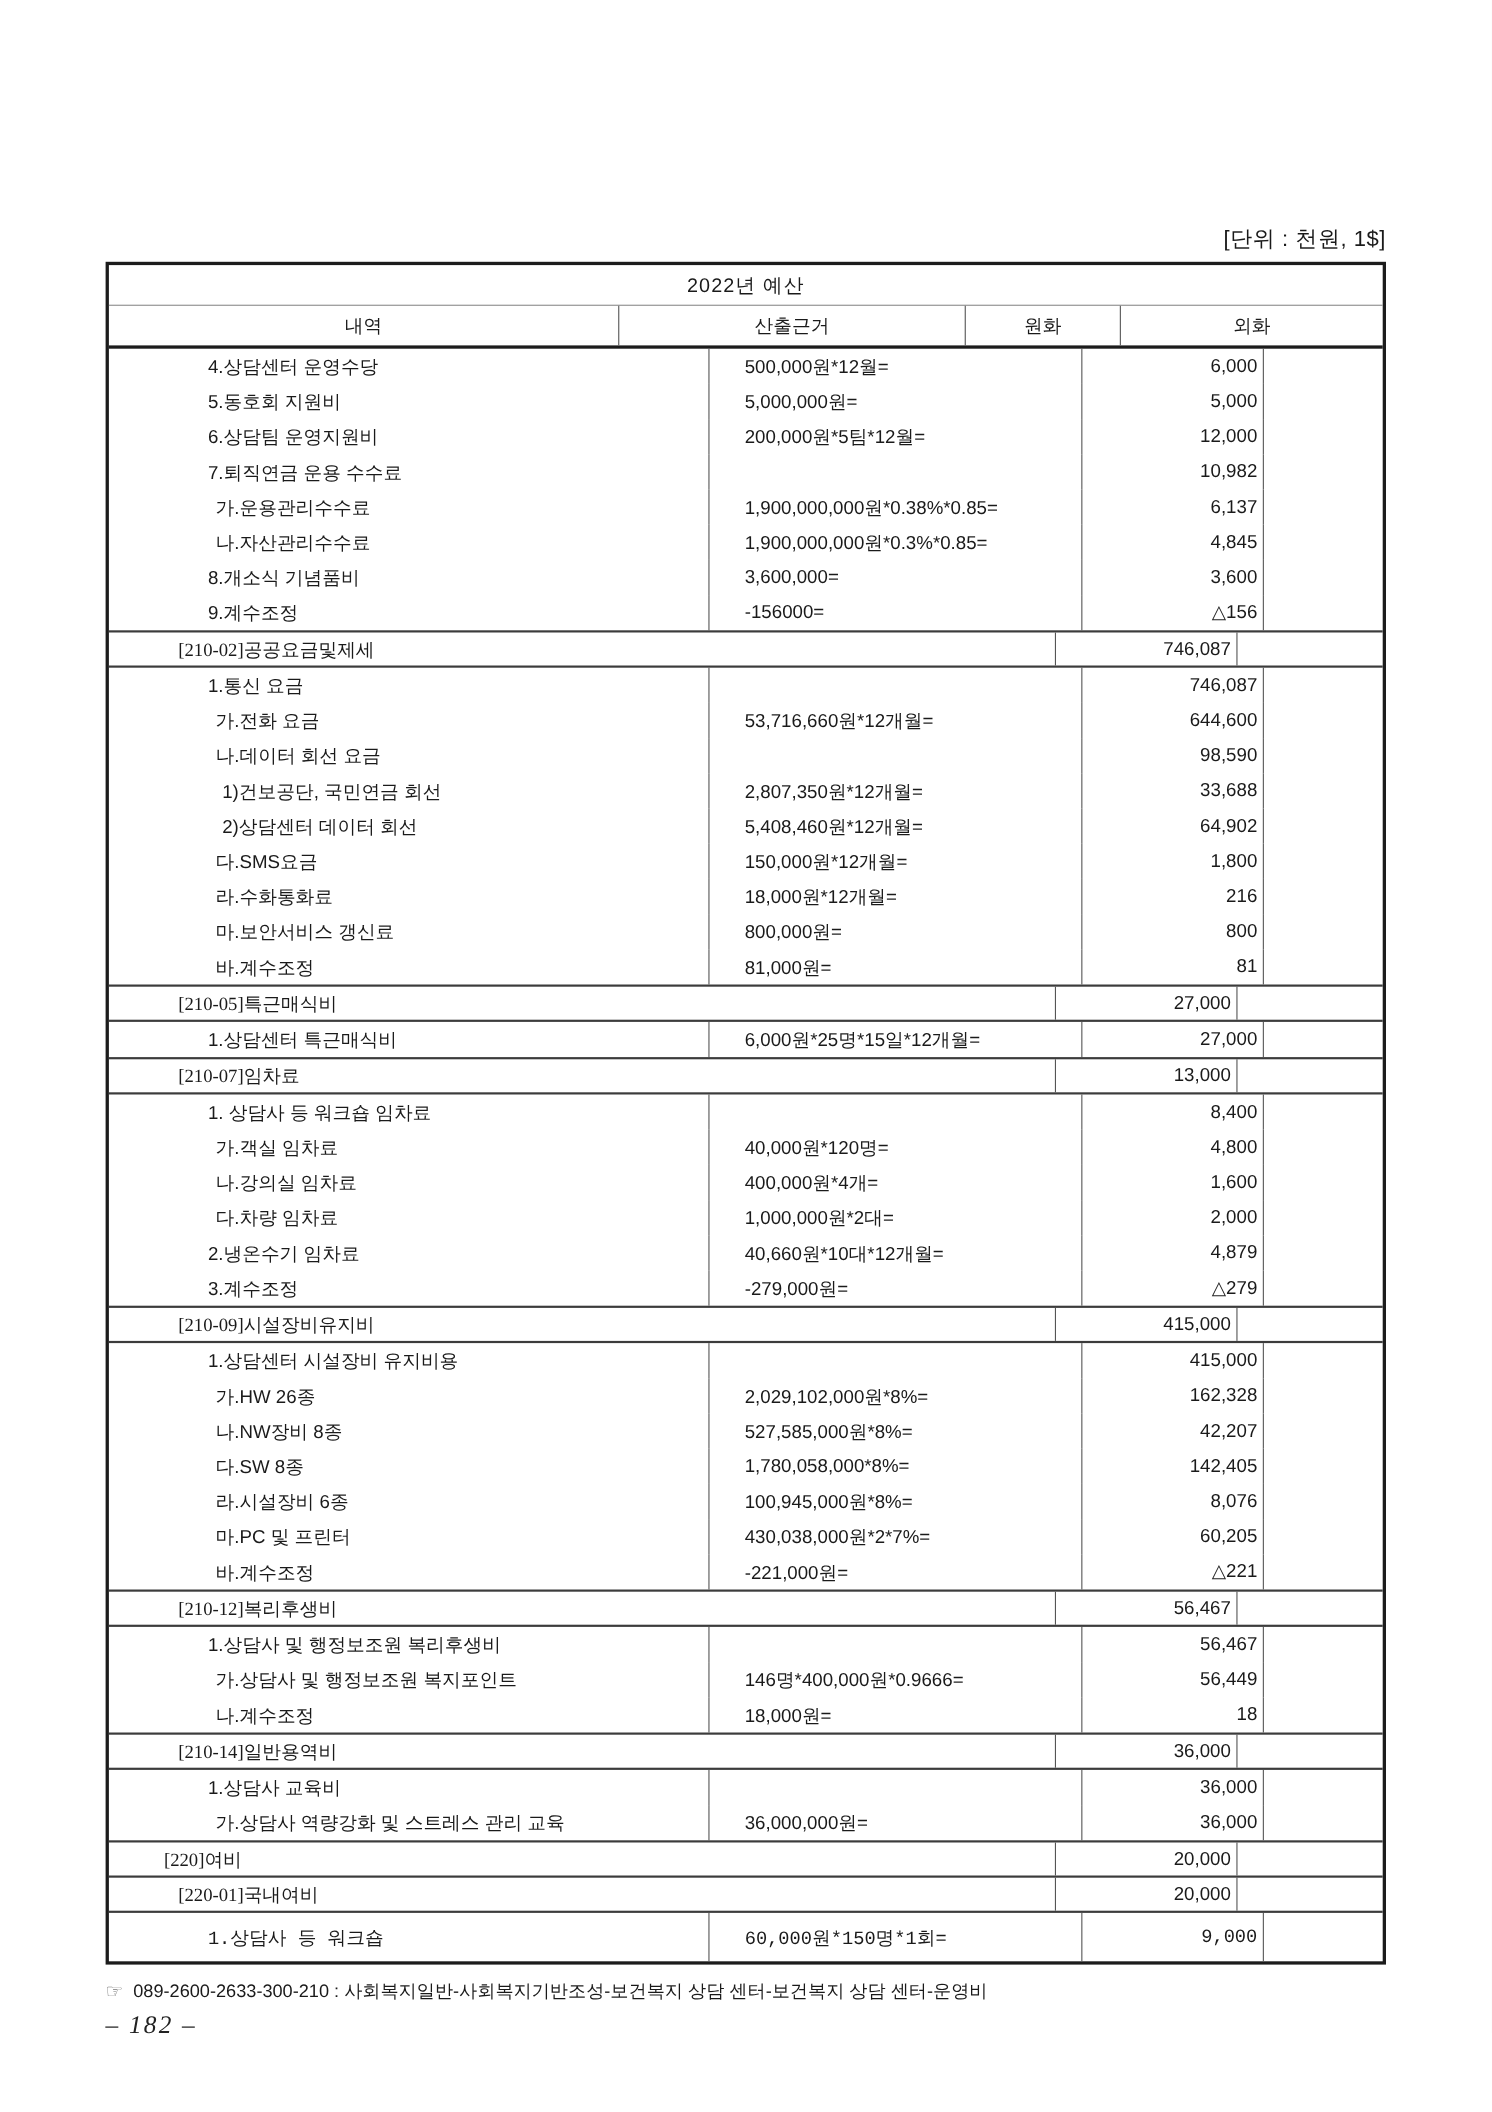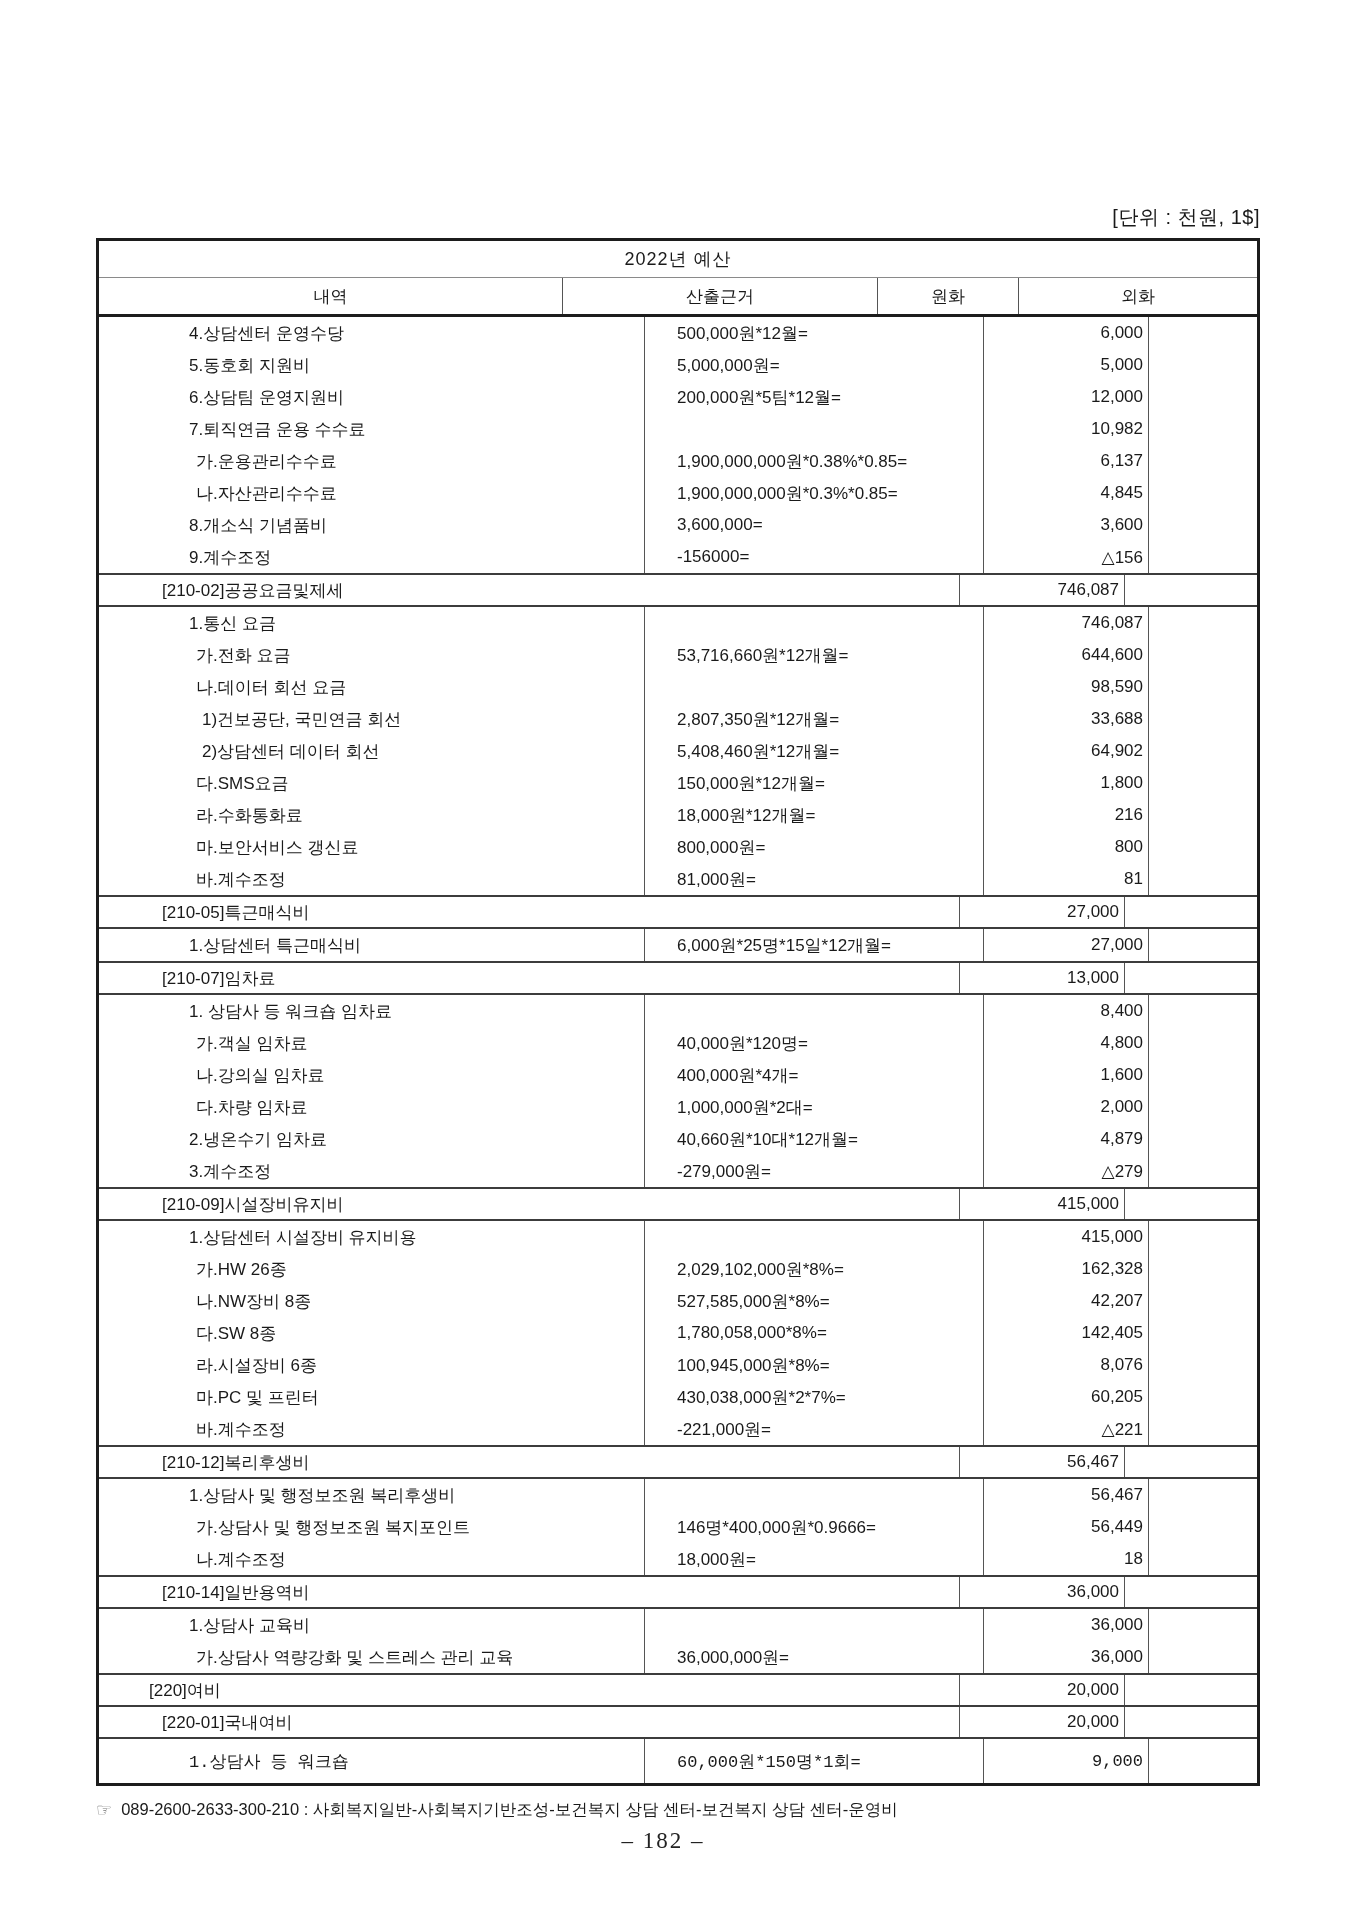--- a/index.html
+++ b/index.html
@@ -42,40 +42,40 @@
   .block { border-top: 2px solid #3c3c3c; }
   .block:first-child { border-top: none; }
 
   .row, .section-row { display: flex; height: 32px; font-size: 17px; gap: 24px; }
   .row.tall { height: 44px; font-family: Liberation Mono, monospace; }
   .cell { height: 100%; display: flex; align-items: center; white-space: nowrap; overflow: hidden; }
   .c1 { width: 546px; border-right: 1px solid #555; }
   .c2 { width: 315px; border-right: 1px solid #555; padding-left: 8px; }
   .c3 { width: 141px; border-right: 1px solid #555; justify-content: flex-end; padding-right: 5px; }
   .c4 { flex: 1; }
-  .sec1 { width: 861px; border-right: 1px solid #555; }
+  .sec1 { width: 861px; border-right: 1px solid #555; font-family: Liberation Serif, serif; }
 
   .ind-a { padding-left: 50px; }
   .ind-b { padding-left: 63px; }
   .ind-1 { padding-left: 90px; }
   .ind-2 { padding-left: 97px; }
   .ind-3 { padding-left: 103px; }
 
   .footnote {
     position: absolute; left: 96px; top: 1799px; width: 1164px;
     font-size: 16.5px; white-space: nowrap;
     display: flex; align-items: center; gap: 9px;
   }
   .hand-icon { color: #777; font-size: 18px; }
 
   .page-number {
-    position: absolute; left: 81px; top: 1828px; width: 1164px;
-    text-align: center;
+    position: absolute; left: 96px; top: 1828px; width: 1164px;
+    text-align: left;
     font-family: "Liberation Serif", "DejaVu Serif", serif;
-    font-size: 23px; letter-spacing: 2px; color: #222;
+    font-size: 23px; letter-spacing: 2px; color: #222; font-style: italic;
   }
 </style>
 </head>
 <body>
 
 <div class="page">
 
   <div class="unit-label">[단위 : 천원, 1$]</div>
 
   <div class="budget-table">

